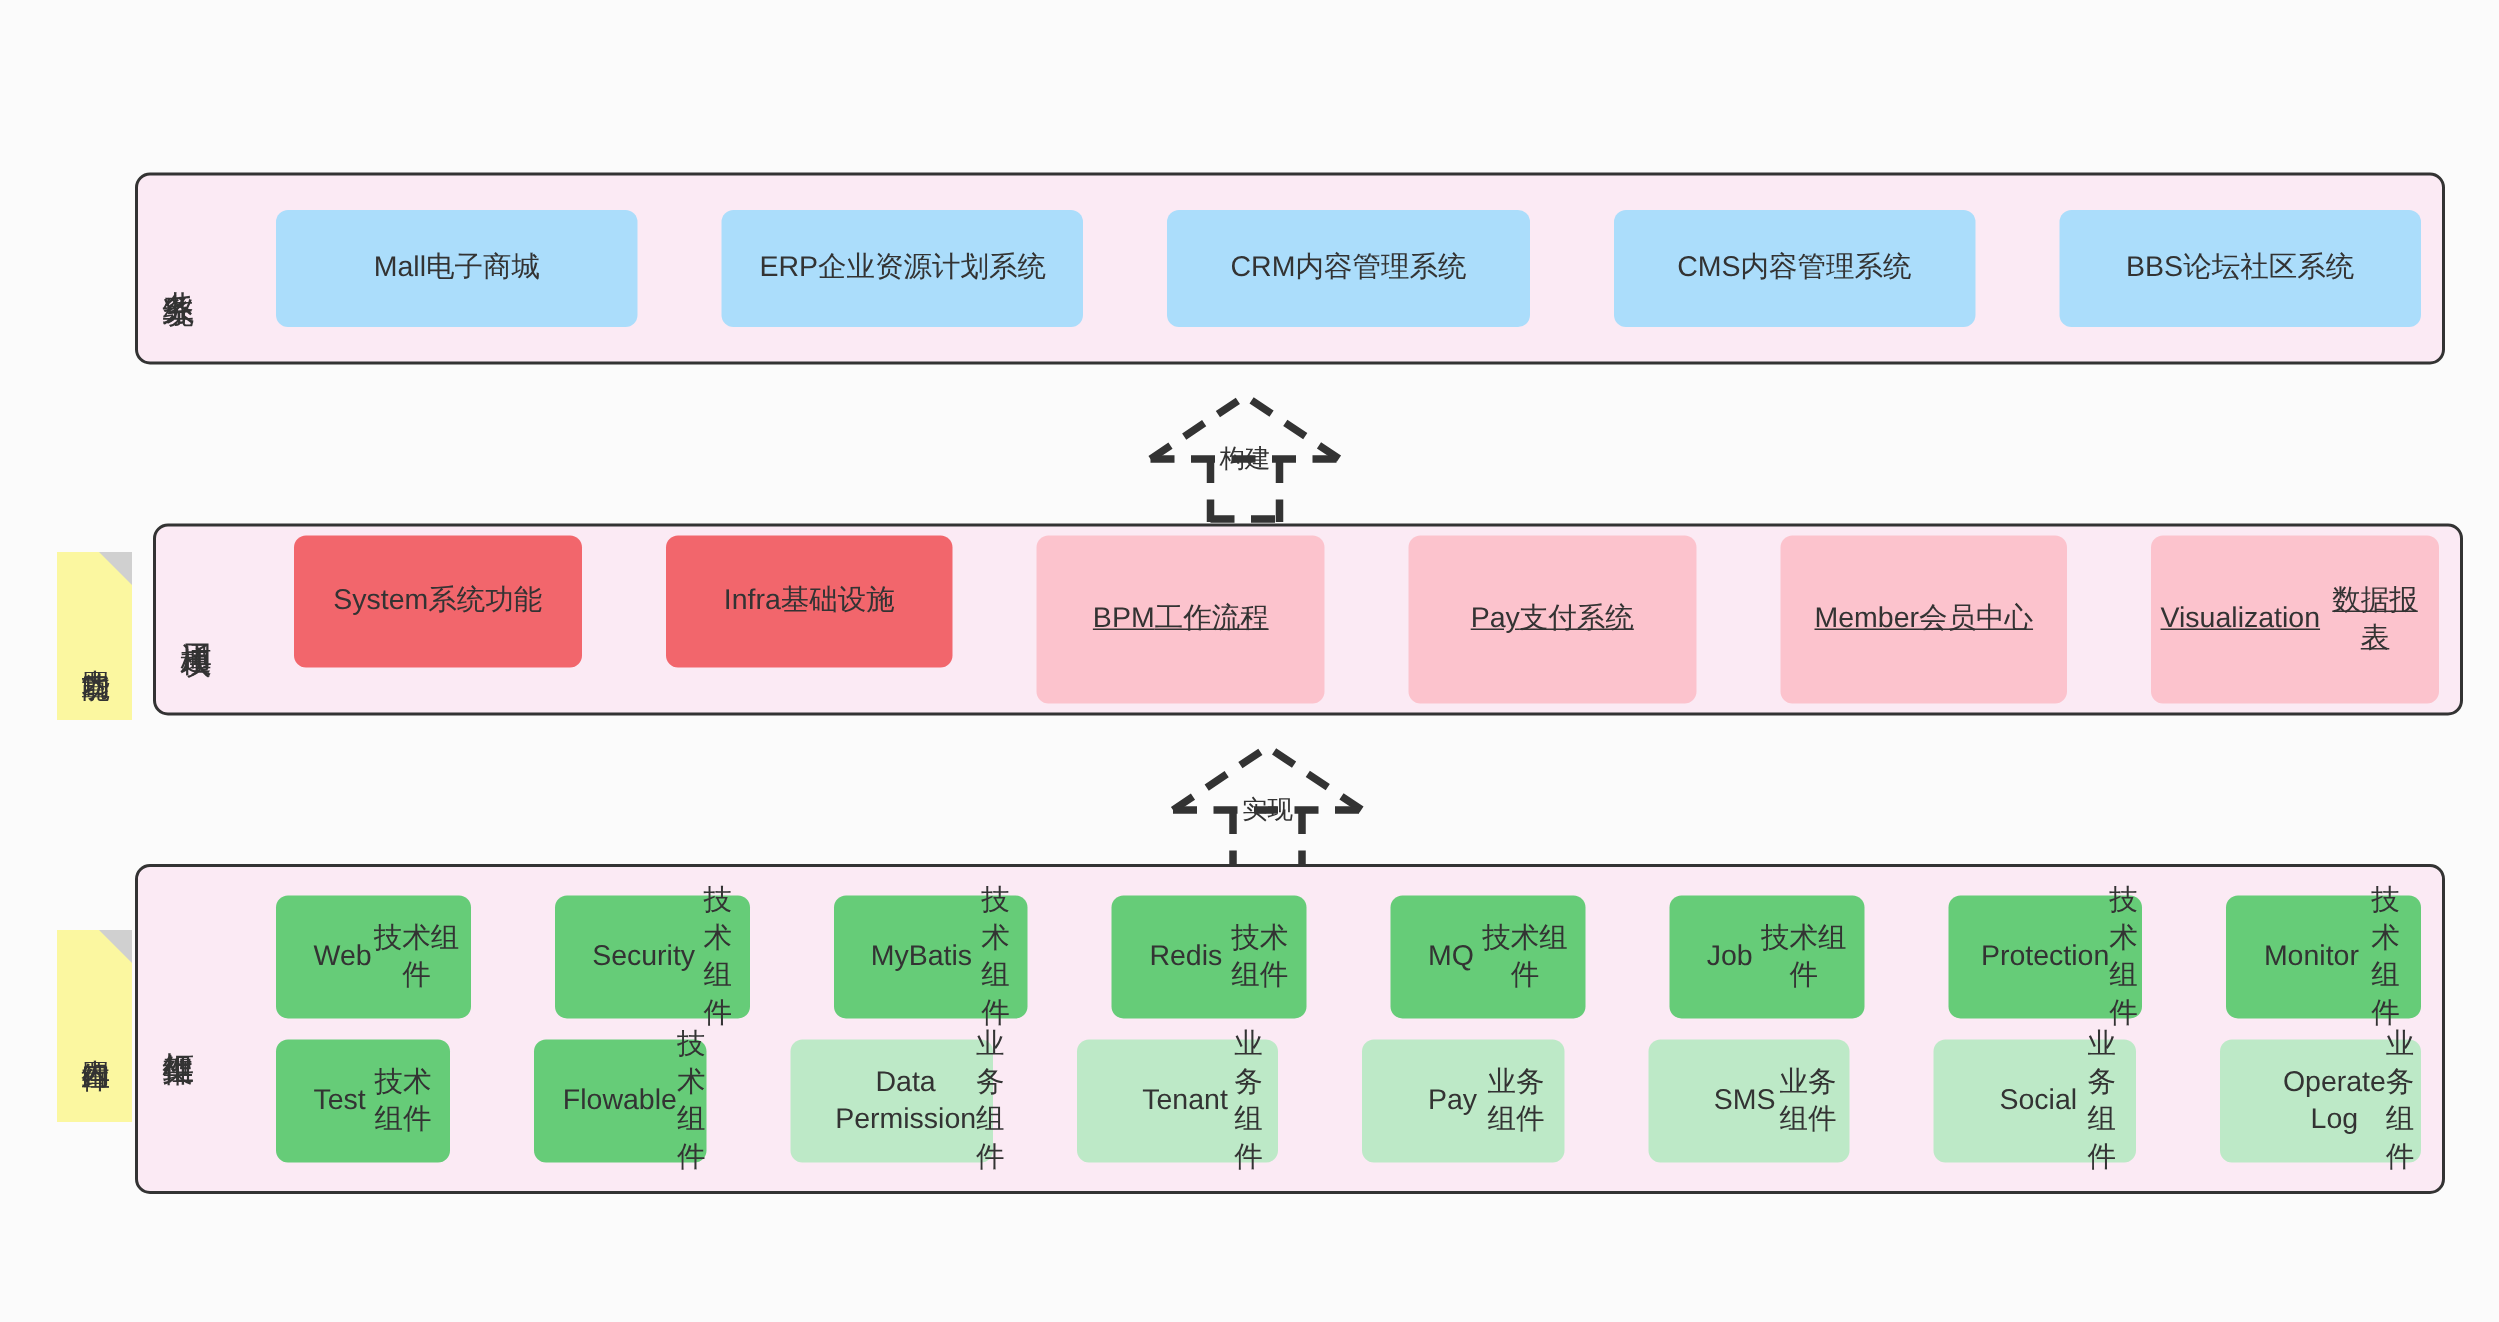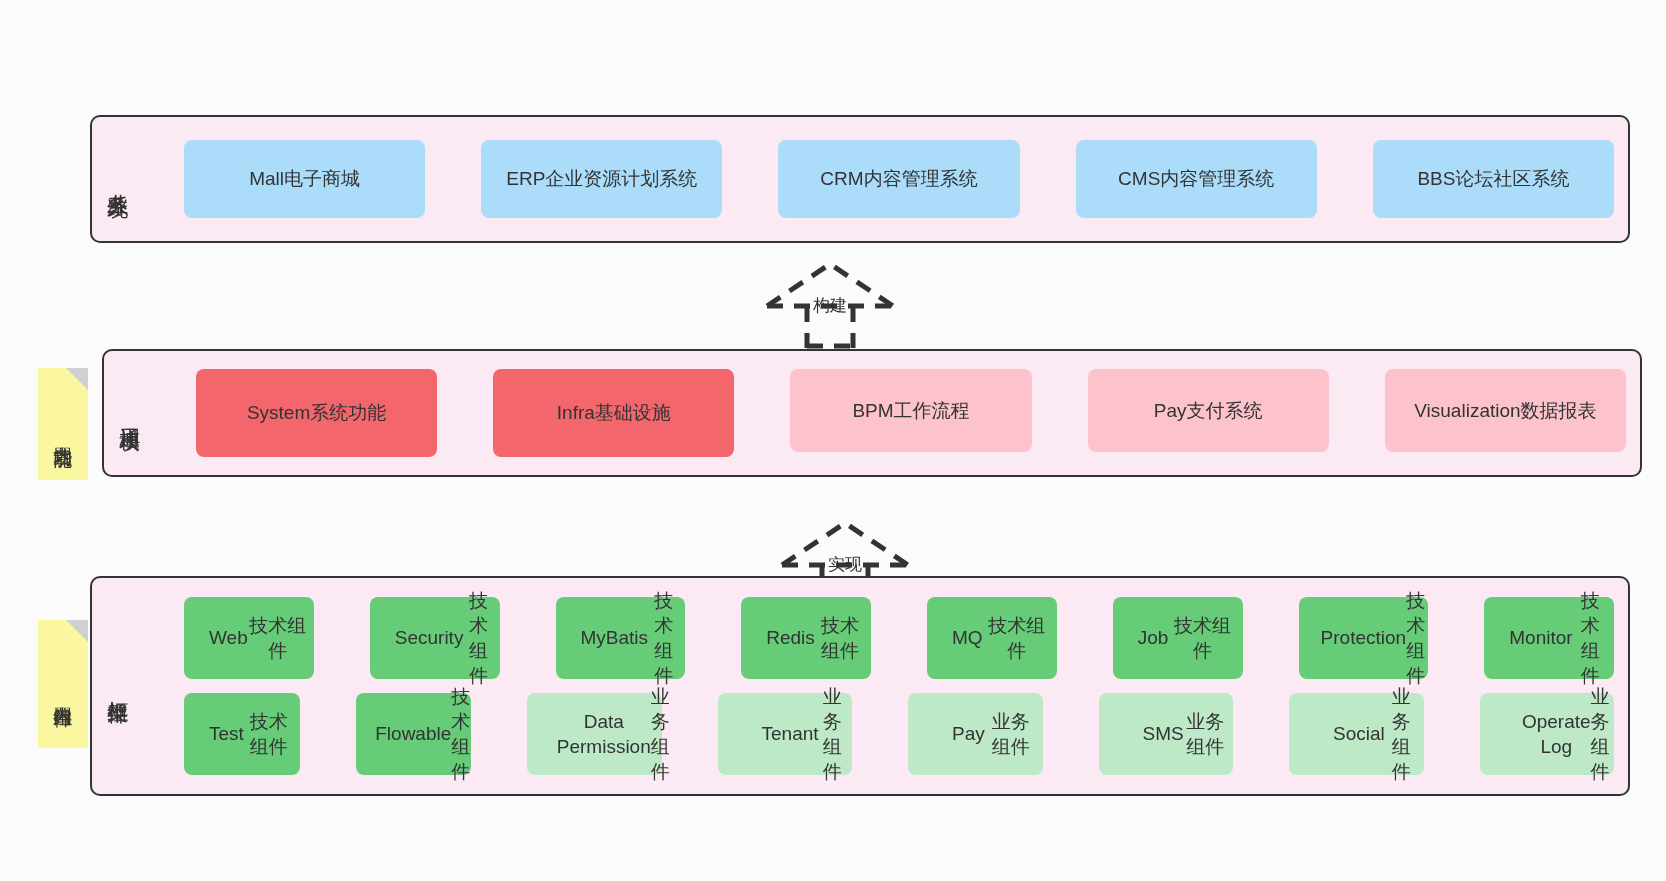--- a/index.html
+++ b/index.html
@@ -75,21 +75,21 @@
     color: #333333;
     padding: 4px 6px;
     box-sizing: border-box;
     margin-left: 40px;
   }
   .card .t { display: block; }
   .card .s { display: block; }
 
   .card-blue      { background: #abddfb; height: 78px; }
   .card-red       { background: #f2666c; height: 88px; }
-  .card-pink      { background: #fcc3cd; height: 83px; }
+  .card-pink      { background: #fcc3cd; height: 112px; text-decoration: underline; }
   .card-green     { background: #66cc78; height: 82px; padding-left: 25px; }
   .card-lightgreen{ background: #bde9c7; height: 82px; padding-left: 44px; }
 
   
   .note {
     position: absolute;
     background: #fbf7a0;
     box-sizing: border-box;
     display: flex;
     align-items: center;
@@ -186,28 +186,32 @@
         </div>
         <div class="card card-pink">
           <span class="t">BPM</span>
           <span class="s">工作流程</span>
         </div>
         <div class="card card-pink">
           <span class="t">Pay</span>
           <span class="s">支付系统</span>
         </div>
         <div class="card card-pink">
+          <span class="t">Member</span>
+          <span class="s">会员中心</span>
+        </div>
+        <div class="card card-pink">
           <span class="t">Visualization</span>
           <span class="s">数据报表</span>
         </div>
       </div>
     </div>
   </div>
 
-  <div class="arrow" style="left:770px; top:517px; width:190px; height:90px;">
+  <div class="arrow" style="left:770px; top:492px; width:190px; height:90px;">
     <svg width="190" height="90" viewBox="0 0 190 90">
       <path d="M 12 48 L 75 6 L 138 48" fill="none" stroke="#333333" stroke-width="5" stroke-dasharray="16 11" stroke-linecap="butt"></path>
       <path d="M 12 48 L 138 48" fill="none" stroke="#333333" stroke-width="5" stroke-dasharray="16 11" stroke-linecap="butt"></path>
       <path d="M 52 48 L 52 90 M 98 48 L 98 90 M 52 88 L 98 88" fill="none" stroke="#333333" stroke-width="5" stroke-dasharray="16 11" stroke-linecap="butt"></path>
     </svg>
     <div class="arrow-label" style="left:58px; top:36px;">实现</div>
   </div>
 
   <div class="note" style="left:38px; top:620px; width:50px; height:128px;">
     <span class="fold"></span>

